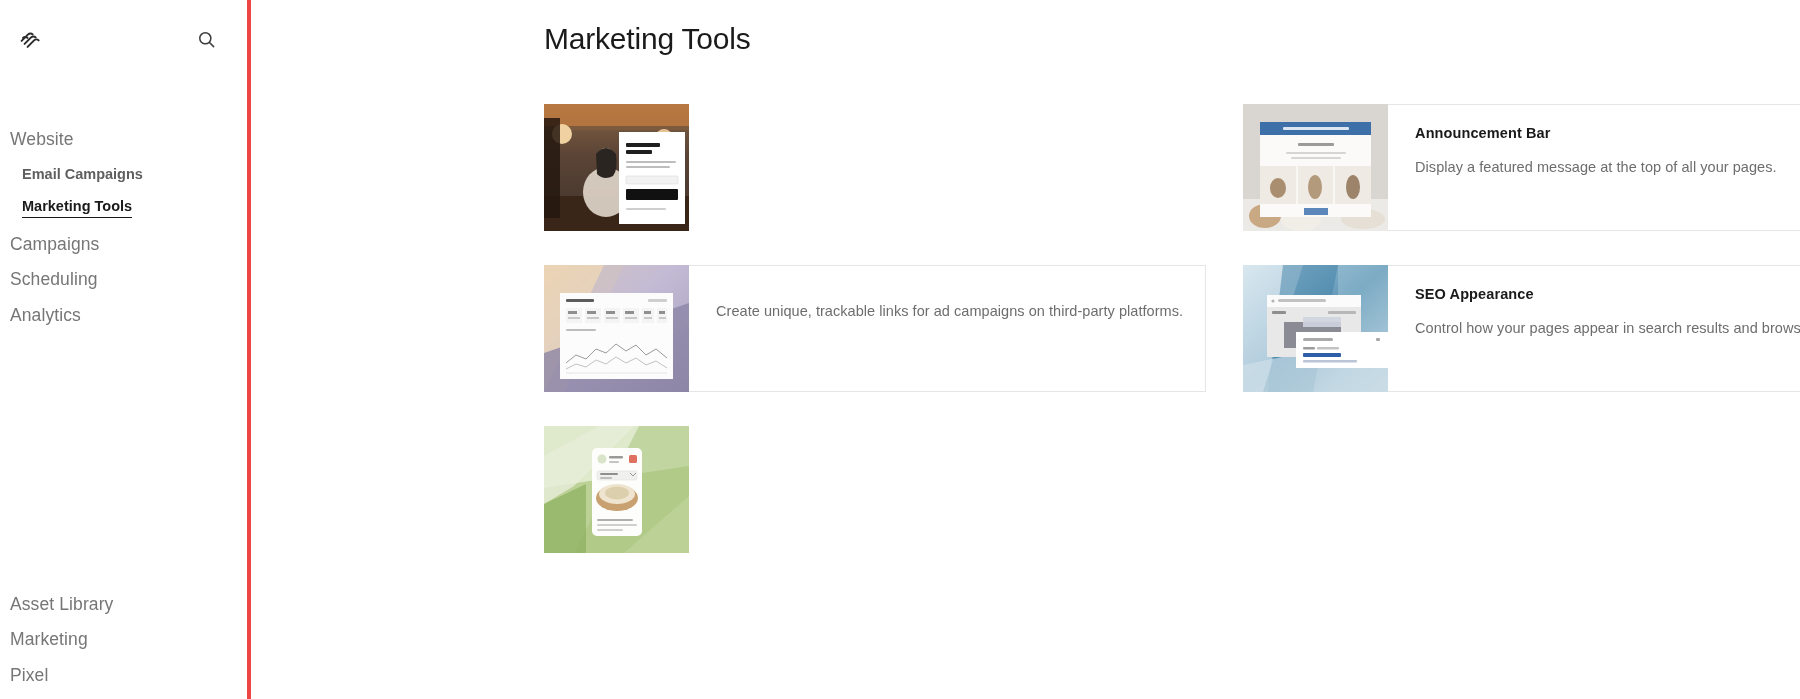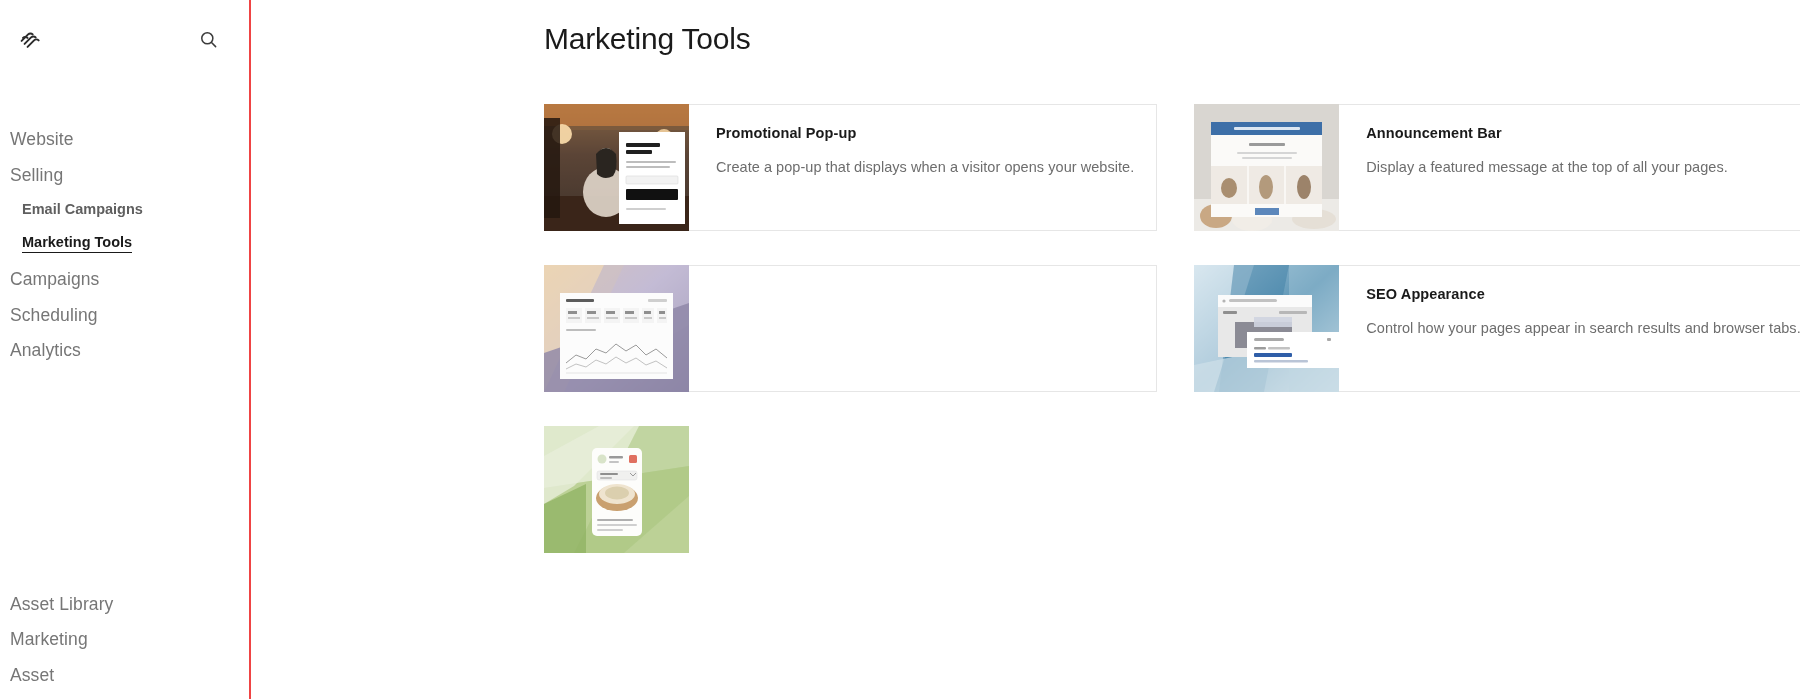--- a/index.html
+++ b/index.html
@@ -15,21 +15,21 @@
     display: flex;
     width: 1800px;
     height: 699px;
     background: #ffffff;
   }
 
   
   .sidebar {
     width: 251px;
     height: 699px;
-    border-right: 2px solid #ef4444;
+    border-right: 4px solid #ef4444;
     background: #ffffff;
     position: relative;
     flex: 0 0 251px;
   }
   .sidebar-top {
     height: 78px;
     display: flex;
     align-items: center;
     justify-content: space-between;
     padding: 0 24px 0 10px;
@@ -167,38 +167,37 @@
       <div class="search-btn">
         <svg width="19" height="19" viewBox="0 0 24 24" fill="none" stroke="#3b3b3b" stroke-width="1.9" stroke-linecap="round">
           <circle cx="10.5" cy="10.5" r="7"></circle>
           <line x1="15.8" y1="15.8" x2="21" y2="21"></line>
         </svg>
       </div>
     </div>
 
     <nav class="nav">
       <div class="nav-item">Website</div>
-      <div class="nav-item">Selling</div>
 
       <div class="nav-sub">
         <span class="lbl">Email Campaigns</span>
       </div>
       <div class="nav-sub active">
         <span class="lbl">Marketing Tools</span>
       </div>
 
       <div class="nav-item">Campaigns</div>
       <div class="nav-item">Scheduling</div>
       <div class="nav-item">Analytics</div>
     </nav>
 
     <div class="nav-bottom">
       <div class="nav-item">Asset Library</div>
       <div class="nav-item">Marketing</div>
-      <div class="nav-item">Asset</div>
+      <div class="nav-item">Pixel</div>
     </div>
   </aside>
 
   <main class="main">
 
     <h1 class="page-title">Marketing Tools</h1>
 
     <div class="cards-grid">
 
       <div class="card">
@@ -223,24 +222,20 @@
             <path d="M52 50 q10 -12 20 0 q2 16 -3 22 q-9 5 -16 -2 z" fill="#2a2520"></path>
             <rect x="75" y="28" width="66" height="92" fill="#ffffff"></rect>
             <rect x="82" y="39" width="34" height="4" rx="1" fill="#1f1f1f"></rect>
             <rect x="82" y="46" width="26" height="4" rx="1" fill="#1f1f1f"></rect>
             <rect x="82" y="57" width="50" height="2" rx="1" fill="#bdbdbd"></rect>
             <rect x="82" y="62" width="44" height="2" rx="1" fill="#bdbdbd"></rect>
             <rect x="82" y="72" width="52" height="8" rx="1" fill="#f2f2f2" stroke="#d8d8d8" stroke-width="0.6"></rect>
             <rect x="82" y="85" width="52" height="11" rx="1" fill="#111111"></rect>
             <rect x="82" y="104" width="40" height="2" rx="1" fill="#cfcfcf"></rect>
           </svg>
-        </div>
-        <div class="card-body">
-          <div class="card-title">Promotional Pop-up</div>
-          <div class="card-desc">Create a pop-up that displays when a visitor opens your website.</div>
         </div>
       </div>
 
       <div class="card">
         <div class="card-thumb">
           <svg class="thumb-svg" viewBox="0 0 145 127" preserveAspectRatio="none">
             <rect width="145" height="127" fill="#d9d6d1"></rect>
             <rect x="0" y="95" width="145" height="32" fill="#eceae6"></rect>
             <ellipse cx="22" cy="112" rx="16" ry="12" fill="#c9a884"></ellipse>
             <ellipse cx="58" cy="116" rx="20" ry="11" fill="#f1ede7"></ellipse>
@@ -307,20 +302,21 @@
               <rect x="100" y="52" width="8" height="2"></rect>
                 <rect x="115" y="52" width="7" height="2"></rect>
             </g>
             <rect x="22" y="64" width="30" height="2" rx="1" fill="#bdbdbd"></rect>
             <polyline points="22,98 32,90 42,94 52,84 62,88 72,79 82,86 92,80 102,90 112,84 123,93" fill="none" stroke="#9b9b9b" stroke-width="1"></polyline>
             <polyline points="22,104 32,99 42,102 52,95 62,99 72,92 82,98 92,93 102,100 112,96 123,103" fill="none" stroke="#c2c2c2" stroke-width="1"></polyline>
             <line x1="22" y1="108" x2="123" y2="108" stroke="#e4e4e4" stroke-width="1"></line>
           </svg>
         </div>
         <div class="card-body">
+          <div class="card-desc">Create unique, trackable links for ad campaigns on third-party platforms.</div>
         </div>
       </div>
 
       <div class="card">
         <div class="card-thumb">
           <svg class="thumb-svg" viewBox="0 0 145 127" preserveAspectRatio="none">
             <defs>
               <linearGradient id="g4" x1="0" y1="0" x2="1" y2="1">
                 <stop offset="0%" stop-color="#bfd7e4"></stop>
                   <stop offset="50%" stop-color="#5a93b4"></stop>

